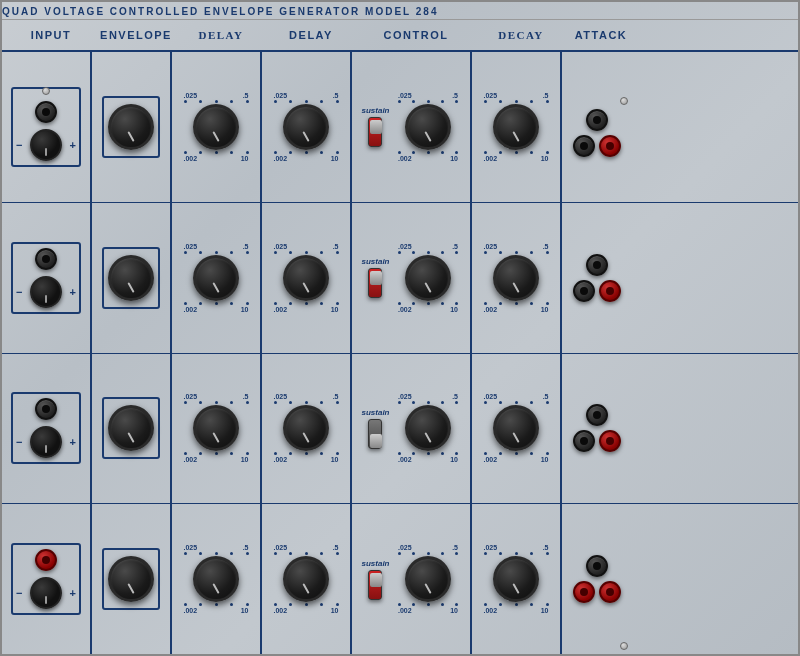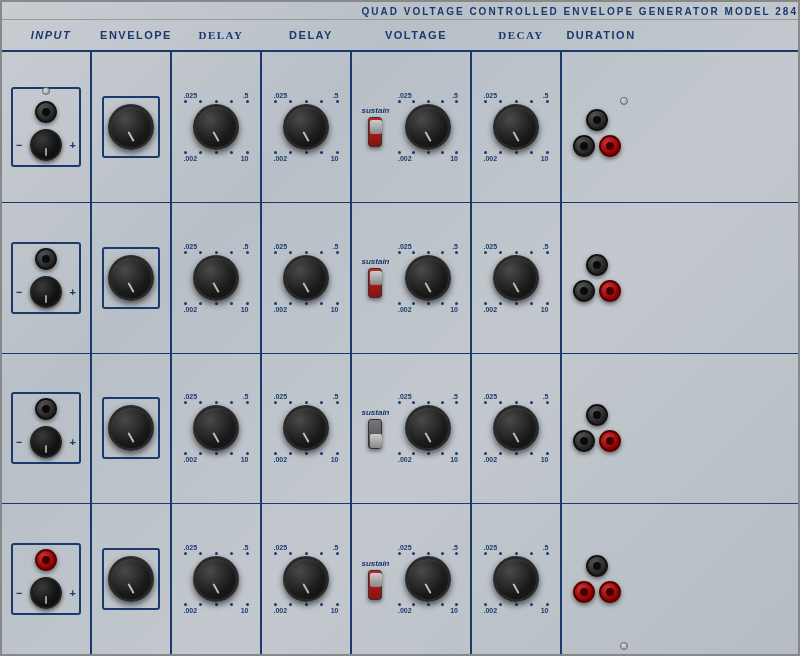--- a/index.html
+++ b/index.html
@@ -16,21 +16,21 @@
       width: 800px;
       height: 656px;
       background: linear-gradient(135deg, #c8cdd2 0%, #b8bfc6 30%, #c2c8ce 60%, #b5bcc3 100%);
       border: 2px solid #888;
       position: relative;
       display: flex;
       flex-direction: column;
     }
 
     .top-bar {
-      text-align: right;
+      text-align: left;
       padding: 4px 0 2px;
       font-size: 10px;
       letter-spacing: 2px;
       color: #1a3a6e;
       font-weight: bold;
       border-bottom: 1px solid #999;
     }
 
     .col-headers {
       display: flex;
@@ -47,21 +47,21 @@
       color: #1a3a6e;
       text-align: center;
     }
 
     .main-content {
       display: flex;
       flex: 1;
     }
 
     
-    .col-input { width: 90px; font-style: italic; }
+    .col-input { width: 90px; }
     .col-control { width: 80px; }
     .col-delay { width: 90px; font-family: Liberation Serif, serif; }
     .col-attack { width: 90px; }
     .col-duration { width: 120px; }
     .col-decay { width: 90px; font-family: Liberation Serif, serif; }
     .col-outputs { width: 70px; }
 
     .col-header.col-input { width: 90px; }
     .col-header.col-control { width: 80px; }
     .col-header.col-delay { width: 90px; }
@@ -215,23 +215,23 @@
 
   <div class="top-bar">
     <span>QUAD VOLTAGE CONTROLLED ENVELOPE GENERATOR MODEL 284</span>
   </div>
 
   <div class="col-headers">
     <div class="col-header col-input">INPUT</div>
     <div class="col-header col-control">ENVELOPE</div>
     <div class="col-header col-delay">DELAY</div>
     <div class="col-header col-attack">DELAY</div>
-    <div class="col-header col-duration">VOLTAGE</div>
+    <div class="col-header col-duration">CONTROL</div>
     <div class="col-header col-decay">DECAY</div>
-    <div class="col-header col-outputs">DURATION</div>
+    <div class="col-header col-outputs">ATTACK</div>
   </div>
 
   <div class="main-content" style="display:flex; flex-direction:column; flex:1;">
 
     <div style="display:flex; flex:1; border-bottom:1px solid #1a3a6e;">
 
       <div style="width:90px; border-right:2px solid #1a3a6e; display:flex; flex-direction:column; align-items:center; justify-content:space-around; padding:4px;">
         <div class="blue-line-box" style="width:70px; display:flex; flex-direction:column; align-items:center; gap:4px;">
           <div style="position:relative; top:0; left:0;">
             <div style="position:absolute; top:-4px; right:-4px; width:8px; height:8px; border-radius:50%; background:radial-gradient(circle at 35% 30%,#ddd,#999); border:1px solid #666;"></div>

